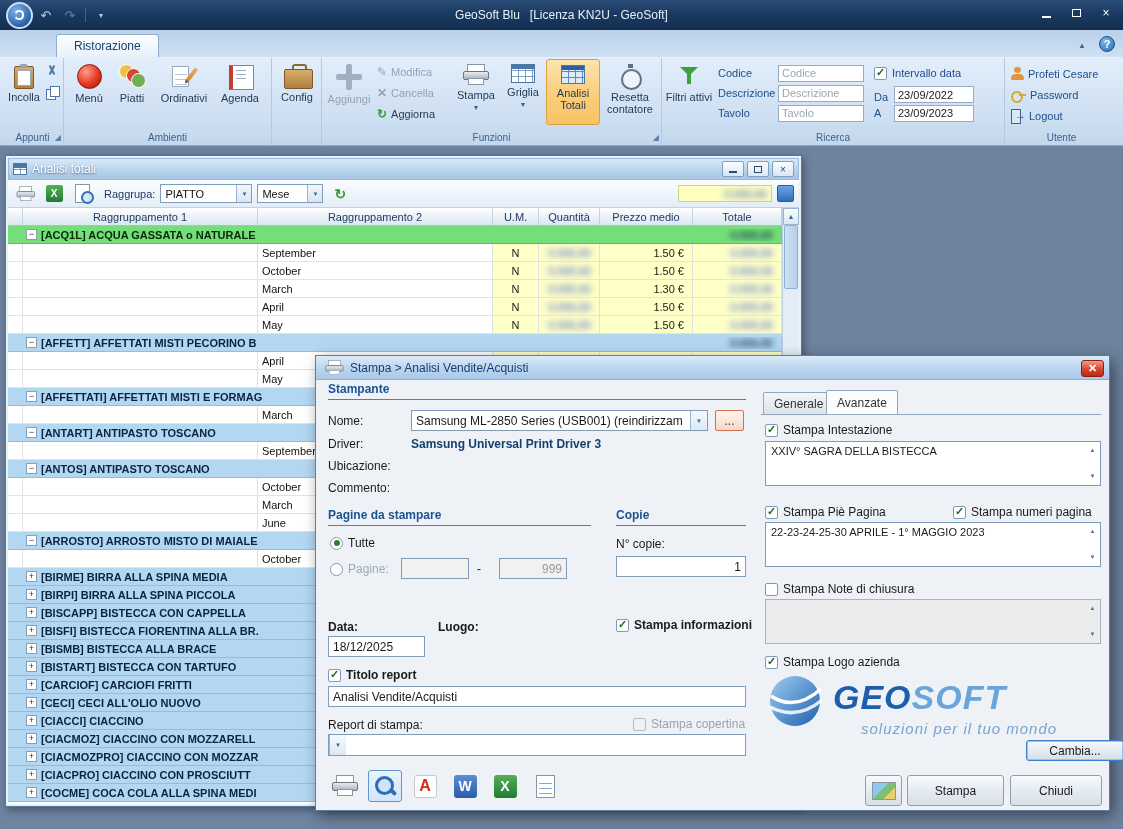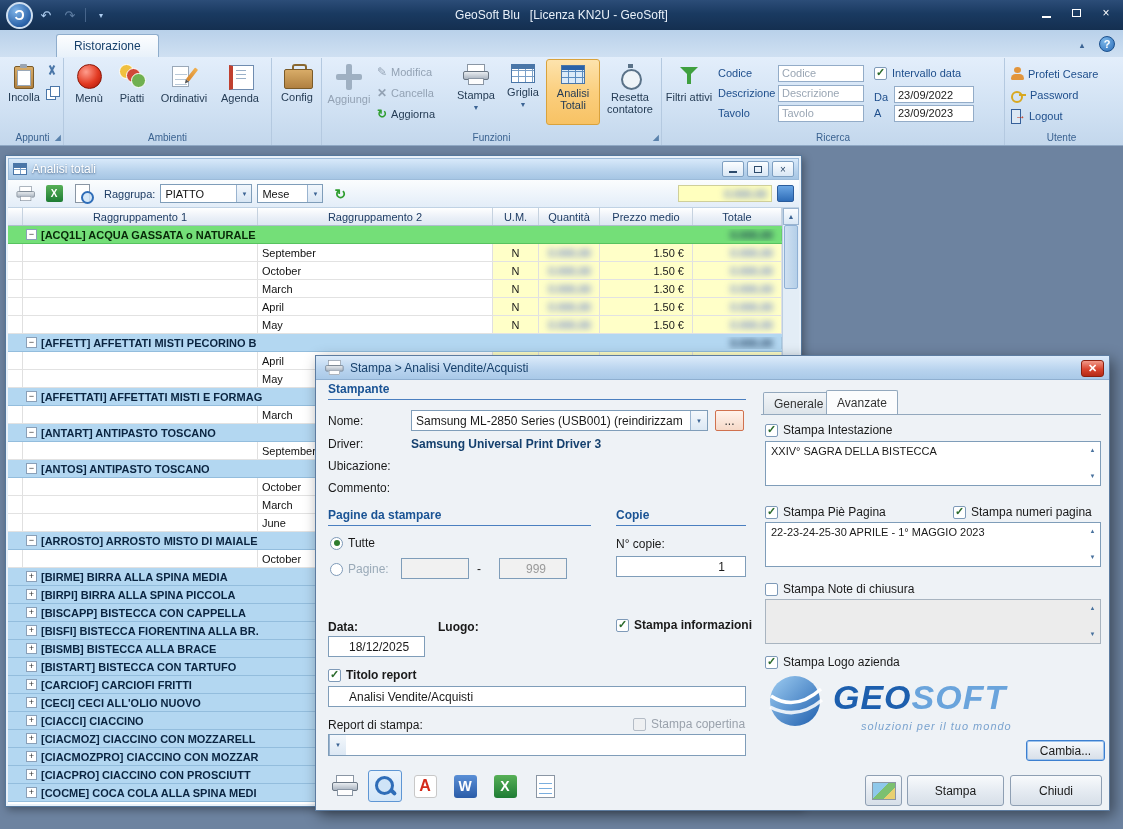--- a/index.html
+++ b/index.html
@@ -176,21 +176,21 @@
 .sthumb{height:64px;margin:0 1px;background:linear-gradient(to right,#cfe0f1,#b4cfe8);border:1px solid #8fb0d4;border-radius:2px}
 
 
 .dialog{position:absolute;left:315px;top:209px;width:795px;height:456px;background:#eef2f6;border:1px solid #5d7ca0;box-shadow:4px 5px 14px rgba(0,0,0,.45)}
 .dlg-tb{height:24px;background:linear-gradient(#dcebfa,#b8d3ee 60%,#a9c9e8);border-bottom:1px solid #8fafd0;display:flex;align-items:center;gap:6px;padding:0 6px;color:#17406b;font-size:12px}
 .dlg-close{position:absolute;right:5px;top:4px;width:23px;height:17px;border-radius:3px;background:linear-gradient(#f29a8a,#d8442e 55%,#b52a16);border:1px solid #8c1f0e;color:#fff;display:flex;align-items:center;justify-content:center;font-size:11px;font-weight:bold}
 .sect{position:absolute;color:#1a5394;font-weight:bold;font-size:12px;border-bottom:1px solid #4a7fc0;padding-bottom:3px}
 .dlbl{position:absolute;font-size:12px;color:#1a1a1a;white-space:nowrap}
 .dlbl.bold{font-weight:bold}
 .dlbl.navy{color:#15406e;font-weight:bold}
-.tfield{position:absolute;background:#fff;border:1px solid #7f9db9;height:21px;display:flex;align-items:center;padding:0 20px;font-size:12px;overflow:hidden;white-space:nowrap}
+.tfield{position:absolute;background:#fff;border:1px solid #7f9db9;height:21px;display:flex;align-items:center;padding:0 4px;font-size:12px;overflow:hidden;white-space:nowrap}
 .tfield.right{justify-content:flex-end}
 .tfield.dis{background:#f1f1f1;color:#9a9a9a}
 .dcombo{position:absolute;background:#fff;border:1px solid #7f9db9;display:flex;align-items:center;font-size:12px;height:21px}
 .dcombo .cval{flex:1;padding:0 4px;overflow:hidden;white-space:nowrap}
 .dcombo .cbtn{width:17px;align-self:stretch;background:linear-gradient(#f4f8fc,#dce8f4);border-left:1px solid #9ab4d0;display:flex;align-items:center;justify-content:center;font-size:6px;color:#3c6494}
 .browse{position:absolute;width:29px;height:21px;border:1px solid #d0714e;border-radius:2px;background:linear-gradient(#fff3ec,#f6d9c8);display:flex;align-items:center;justify-content:center;font-size:12px;color:#333}
 .cbrow{position:absolute;display:flex;align-items:center;gap:5px;font-size:12px;white-space:nowrap}
 .cbrow.bold{font-weight:bold}
 .cbrow.dis{color:#9aa2ac}
 .rdrow{position:absolute;display:flex;align-items:center;gap:5px;font-size:12px}
@@ -203,21 +203,21 @@
 .sarr{position:absolute;right:1px;width:13px;font-size:6px;color:#49729e;text-align:center}
 .sarr.up{top:2px}
 .sarr.dn{bottom:2px}
 .btn{position:absolute;display:flex;align-items:center;justify-content:center;background:linear-gradient(#f8fafc,#e4eaf1 55%,#d7dfe8);border:1px solid #8e9fb3;border-radius:3px;font-size:12px;color:#1a1a1a}
 .btn.focus{border:1px solid #3c7fd0;box-shadow:inset 0 0 0 1px #9cc2ec}
 .iconbtn{position:absolute;width:34px;height:32px;border:1px solid transparent;border-radius:3px;display:flex;align-items:center;justify-content:center}
 .iconbtn.selected{border-color:#5e96d4;background:linear-gradient(#eaf3fc,#d3e6f8)}
 .logo-geo{font-size:34px;font-weight:bold;font-style:italic;letter-spacing:1px}
 .logo-geo .g1{color:#1d5fae}
 .logo-geo .g2{color:#6aa4dc}
-.tagline{position:absolute;font-size:11px;font-style:italic;color:#7aa3cf;letter-spacing:1px}
+.tagline{position:absolute;font-size:15px;font-style:italic;color:#7aa3cf;letter-spacing:1px}
 </style>
 </head>
 <body>
 
 <div class="app">
 
   <div class="titlebar">
     <div class="wtitle">GeoSoft Blu   [Licenza KN2U - GeoSoft]</div>
     <div class="qat">
       <div class="app-logo">
@@ -909,21 +909,21 @@
                 <stop offset="1" stop-color="#1f5fae"></stop>
             </linearGradient>
           </defs>
           <circle cx="27" cy="27" r="25" fill="url(#gg)"></circle>
           <path d="M3 22 Q 27 38 53 15" stroke="#fff" stroke-width="3.5" fill="none"></path>
           <path d="M2 33 Q 29 47 54 26" stroke="#fff" stroke-width="3.5" fill="none" opacity=".85"></path>
         </svg>
       </div>
       <div class="logo-geo" style="position:absolute;left:517px;top:322px"><span class="g1">GEO</span><span class="g2">SOFT</span></div>
       <div class="tagline" style="left:545px;top:364px">soluzioni per il tuo mondo</div>
-      <div class="btn focus" style="left:710px;top:384px;width:79px;height:21px">Cambia...</div>
+      <div class="btn focus" style="left:710px;top:384px;width:98px;height:21px">Cambia...</div>
 
       <div class="btn" style="left:549px;top:419px;width:37px;height:31px">
           <span class="ic-pic"></span>
         </div>
       <div class="btn" style="left:591px;top:419px;width:97px;height:31px">Stampa</div>
       <div class="btn" style="left:694px;top:419px;width:92px;height:31px">Chiudi</div>
     </div>
 
   </div>
 </div>

